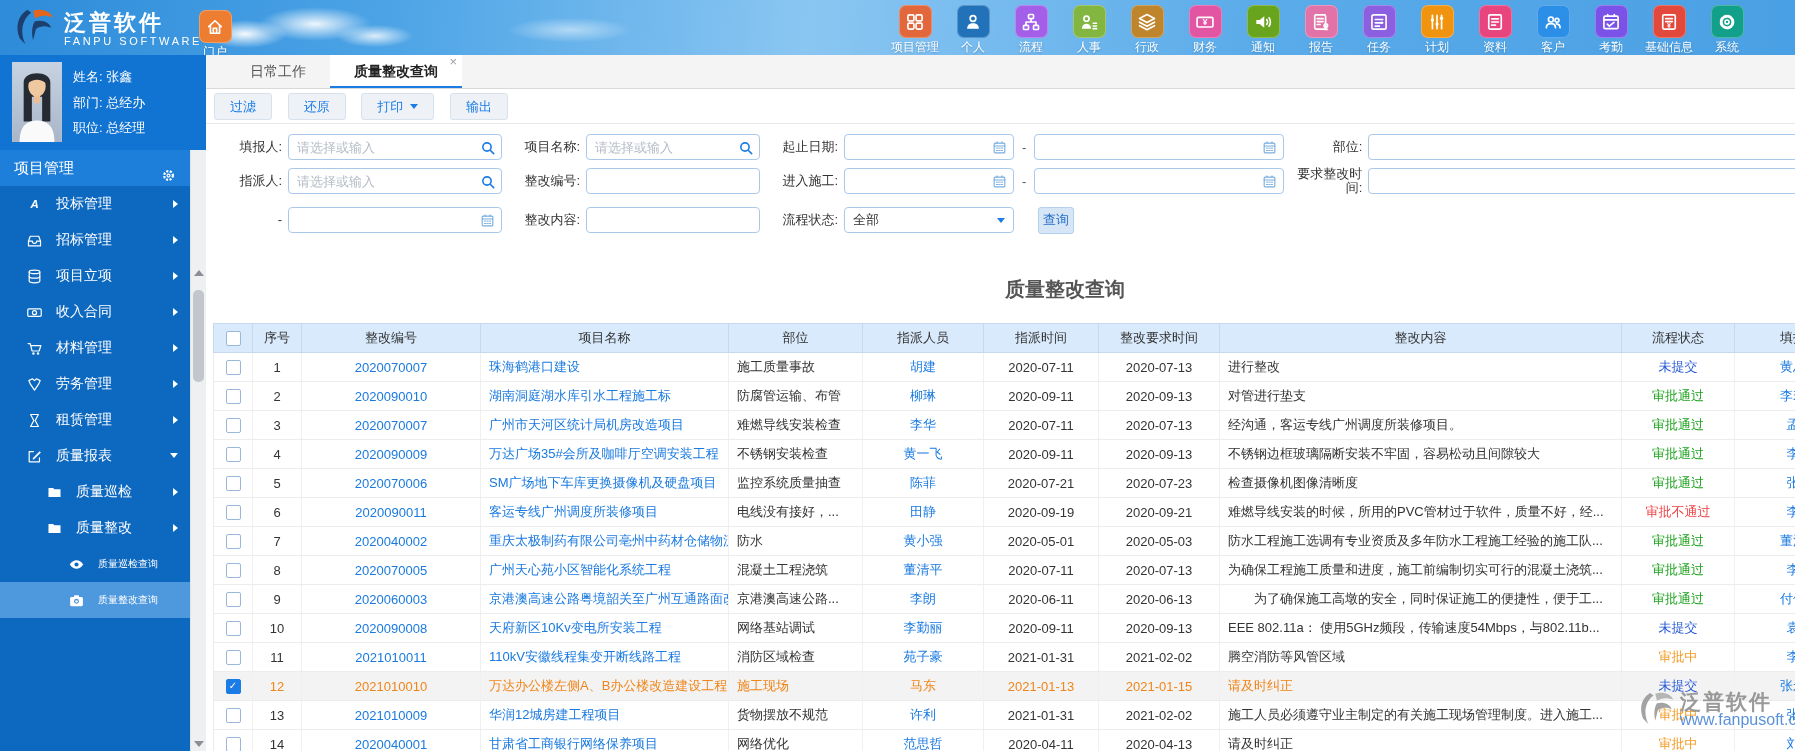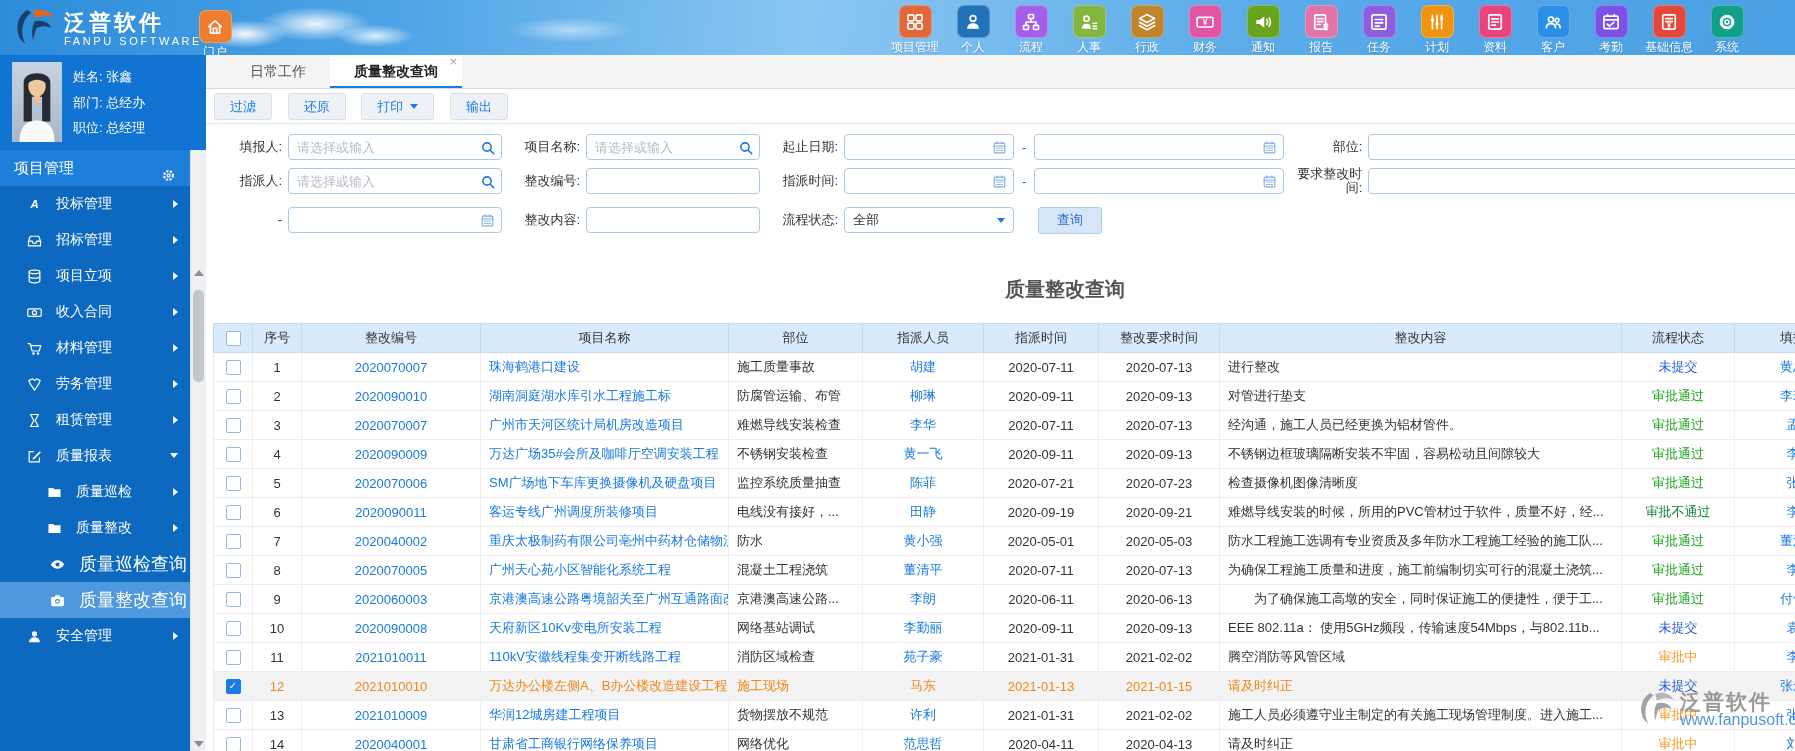--- a/index.html
+++ b/index.html
@@ -30,21 +30,21 @@
   .user-panel{position:absolute;left:0;top:0;width:206px;height:95px;background:#1173d2;display:flex}
   .avatar{width:50px;height:80px;margin:7px 0 0 12px;overflow:hidden;background:#b9c6d6;flex:none}
   .user-info{margin-left:11px;color:#fff;font-size:13px;display:flex;flex-direction:column;justify-content:space-evenly;padding:6px 0}
   .menu-header{position:absolute;left:0;top:95px;width:190px;height:36px;background:#1e7fdb;color:#fff;
       font-size:15px;line-height:36px;padding-left:14px;box-sizing:border-box;cursor:pointer}
   .menu-header .gear{position:absolute;right:14px;top:10px}
   .menu{position:absolute;left:0;top:131px;width:190px}
   .menu-item{position:relative;height:36px;display:flex;align-items:center;color:#fff;font-size:14px;cursor:pointer}
   .menu-item.lvl1{padding-left:26px}
   .menu-item.lvl2{padding-left:46px}
-  .menu-item.lvl3{padding-left:49px;font-size:18px}
+  .menu-item.lvl3{padding-left:68px;font-size:10px}
   .menu-item.active{background:#4e98dd}
   .mi-icon{width:17px;height:17px;margin-right:13px;flex:none;display:flex;align-items:center;justify-content:center}
   .mi-label{white-space:nowrap}
   .mi-ar{position:absolute;right:12px;top:14px}
   .ar-r{width:0;height:0;border-left:5px solid #fff;border-top:4px solid transparent;border-bottom:4px solid transparent}
   .ar-d{width:0;height:0;border-top:5px solid #fff;border-left:4px solid transparent;border-right:4px solid transparent;margin-top:1px}
   .sscroll{position:absolute;left:190px;top:95px;width:16px;bottom:0;background:#eef0f2;border-left:1px solid #e0e2e4;box-sizing:border-box}
   .sarrow{position:absolute;left:3px;width:0;height:0;border-left:5px solid transparent;border-right:5px solid transparent;cursor:pointer}
   .sarrow.up{top:120px;border-bottom:6px solid #8a8f96}
   .sarrow.down{bottom:4px;border-top:6px solid #8a8f96}
@@ -71,21 +71,21 @@
         padding:0 26px 0 8px;font-size:13px;color:#333;box-sizing:border-box;font-family:inherit}
   .ffield.plain input{padding-right:8px}
   .ffield .fico{position:absolute;right:5px;top:5px;width:16px;height:16px;cursor:pointer}
   .ffield input::placeholder{color:#b5bcc6}
   .w214{width:214px}.w174{width:174px}.w170{width:170px}.w250{width:250px}.w560{width:560px}
   .fdash{margin:0 8px 0 0;color:#555}
   .fsel{position:relative;height:26px;line-height:24px;border:1px solid #a9c8ea;border-radius:4px;background:#fff;
         box-sizing:border-box;flex:none;width:170px;padding:0 24px 0 8px;color:#333;cursor:pointer;margin-right:8px}
   .scaret{position:absolute;right:8px;top:10px;width:0;height:0;border-top:5px solid #1b7ce6;
           border-left:4.5px solid transparent;border-right:4.5px solid transparent}
-  .qbtn{height:27px;padding:0 18px;background:#d7e6f7;border:1px solid #b3cfee;border-radius:3px;
+  .qbtn{height:27px;padding:0 4px;background:#d7e6f7;border:1px solid #b3cfee;border-radius:3px;
         color:#2a70c8;font-size:13px;margin-left:16px;flex:none;cursor:pointer;font-family:inherit}
   
   .tbl-title{width:1718px;margin-top:42px;text-align:center;font-size:20px;font-weight:bold;color:#555;height:28px;line-height:28px}
   .twrap{margin:20px 0 0 7px;width:1582px;overflow:hidden}
   table{border-collapse:collapse;table-layout:fixed;width:1651px;font-size:13px}
   th{height:29px;background:#d9eafc;border:1px solid #c6d9ed;font-weight:normal;color:#333;text-align:center;
      white-space:nowrap;overflow:hidden;padding:0 4px;box-sizing:border-box}
   td{height:29px;border-bottom:1px solid #ececec;border-right:1px solid #f0f0f0;color:#333;
      white-space:nowrap;overflow:hidden;padding:0 4px;box-sizing:border-box;text-align:center}
   td:first-child{border-left:1px solid #e6ecf4}
@@ -427,30 +427,20 @@
         <span class="mi-icon">
           <svg width="17" height="17" viewBox="0 0 24 24" fill="none" stroke="#fff" stroke-width="1.7" stroke-linecap="round" stroke-linejoin="round">
             <rect x="3" y="7" width="18" height="13" rx="2" fill="#fff" stroke="none"></rect>
             <rect x="8.5" y="4.5" width="7" height="4" rx="1" fill="#fff" stroke="none"></rect>
             <circle cx="12" cy="13.2" r="3.5" fill="#4e98dd" stroke="none"></circle>
             <circle cx="12" cy="13.2" r="1.7" fill="#fff" stroke="none"></circle>
           </svg>
         </span>
            <span class="mi-label">质量整改查询</span>
       </div>
-      <div class="menu-item lvl1">
-        <span class="mi-icon">
-          <svg width="17" height="17" viewBox="0 0 24 24" fill="none" stroke="#fff" stroke-width="1.7" stroke-linecap="round" stroke-linejoin="round">
-            <circle cx="12" cy="8.3" r="3.6" fill="#fff" stroke="none"></circle>
-            <path d="M4.5 20 C4.5 15.2 7.8 13 12 13 C16.2 13 19.5 15.2 19.5 20 Z" fill="#fff" stroke="none"></path>
-          </svg>
-        </span>
-           <span class="mi-label">安全管理</span>
-        <span class="mi-ar ar-r"></span>
-      </div>
     </div>
   <div class="sscroll">
     <div class="sarrow up"></div>
     <div class="sthumb"></div>
     <div class="sarrow down"></div>
   </div>
 </div>
 
 <div class="main">
   <div class="tabbar">
@@ -507,21 +497,21 @@
       <span class="ffield plain w560"><input style=""></span>
     </div>
     <div class="frow">
       <span class="flbl">指派人:</span>
       <span class="ffield w214"><input placeholder="请选择或输入" style=""><span class="fico search"><svg width="16" height="16" viewBox="0 0 24 24" fill="none" stroke="#1b7ce6" stroke-width="2.4" stroke-linecap="round">
               <circle cx="10.5" cy="10.5" r="6.2"></circle>
               <path d="M15.3 15.3 L20.5 20.5"></path>
             </svg></span></span>
       <span class="flbl">整改编号:</span>
       <span class="ffield plain w174"><input style=""></span>
-      <span class="flbl">指派时间:</span>
+      <span class="flbl">进入施工:</span>
       <span class="ffield w170"><input style=""><span class="fico cal"><svg width="15" height="15" viewBox="0 0 24 24" fill="none" stroke="#7aaede" stroke-width="1.8" stroke-linecap="round">
               <rect x="3.5" y="5" width="17" height="15.5" rx="1.5"></rect>
               <path d="M3.5 9.5 H20.5 M8 5 V3 M16 5 V3"></path>
               <path d="M7 13 H9.2 M10.9 13 H13.1 M14.8 13 H17 M7 16.8 H9.2 M10.9 16.8 H13.1 M14.8 16.8 H17" stroke-width="1.5"></path>
             </svg></span></span>
       <span class="fdash">-</span>
       <span class="ffield w250"><input style=""><span class="fico cal"><svg width="15" height="15" viewBox="0 0 24 24" fill="none" stroke="#7aaede" stroke-width="1.8" stroke-linecap="round">
               <rect x="3.5" y="5" width="17" height="15.5" rx="1.5"></rect>
               <path d="M3.5 9.5 H20.5 M8 5 V3 M16 5 V3"></path>
               <path d="M7 13 H9.2 M10.9 13 H13.1 M14.8 13 H17 M7 16.8 H9.2 M10.9 16.8 H13.1 M14.8 16.8 H17" stroke-width="1.5"></path>
@@ -605,21 +595,21 @@
           </tr>
           <tr>
             <td class="c-cb"><span class="cb"></span></td>
     <td class="c-seq">3</td>
     <td class="c-code"><span class="lnk">2020070007</span></td>
     <td class="c-proj"><span class="lnk">广州市天河区统计局机房改造项目</span></td>
     <td class="c-part">难燃导线安装检查</td>
     <td class="c-asg"><span class="lnk">李华</span></td>
     <td class="c-d1">2020-07-11</td>
     <td class="c-d2">2020-07-13</td>
-    <td class="c-cont">经沟通，施工人员已经更换为铝材管件。</td>
+    <td class="c-cont">经沟通，客运专线广州调度所装修项目。</td>
     <td class="c-st"><span style="color:#1ea31e">审批通过</span></td>
     <td class="c-rep"><span class="lnk">孟浩</span></td>
           </tr>
           <tr>
             <td class="c-cb"><span class="cb"></span></td>
     <td class="c-seq">4</td>
     <td class="c-code"><span class="lnk">2020090009</span></td>
     <td class="c-proj"><span class="lnk">万达广场35#会所及咖啡厅空调安装工程</span></td>
     <td class="c-part">不锈钢安装检查</td>
     <td class="c-asg"><span class="lnk">黄一飞</span></td>
@@ -645,21 +635,21 @@
           <tr>
             <td class="c-cb"><span class="cb"></span></td>
     <td class="c-seq">6</td>
     <td class="c-code"><span class="lnk">2020090011</span></td>
     <td class="c-proj"><span class="lnk">客运专线广州调度所装修项目</span></td>
     <td class="c-part">电线没有接好，...</td>
     <td class="c-asg"><span class="lnk">田静</span></td>
     <td class="c-d1">2020-09-19</td>
     <td class="c-d2">2020-09-21</td>
     <td class="c-cont">难燃导线安装的时候，所用的PVC管材过于软件，质量不好，经...</td>
-    <td class="c-st"><span style="color:#15803d">审批不通过</span></td>
+    <td class="c-st"><span style="color:#ef4444">审批不通过</span></td>
     <td class="c-rep"><span class="lnk">李华</span></td>
           </tr>
           <tr>
             <td class="c-cb"><span class="cb"></span></td>
     <td class="c-seq">7</td>
     <td class="c-code"><span class="lnk">2020040002</span></td>
     <td class="c-proj"><span class="lnk">重庆太极制药有限公司亳州中药材仓储物流</span></td>
     <td class="c-part">防水</td>
     <td class="c-asg"><span class="lnk">黄小强</span></td>
     <td class="c-d1">2020-05-01</td>

